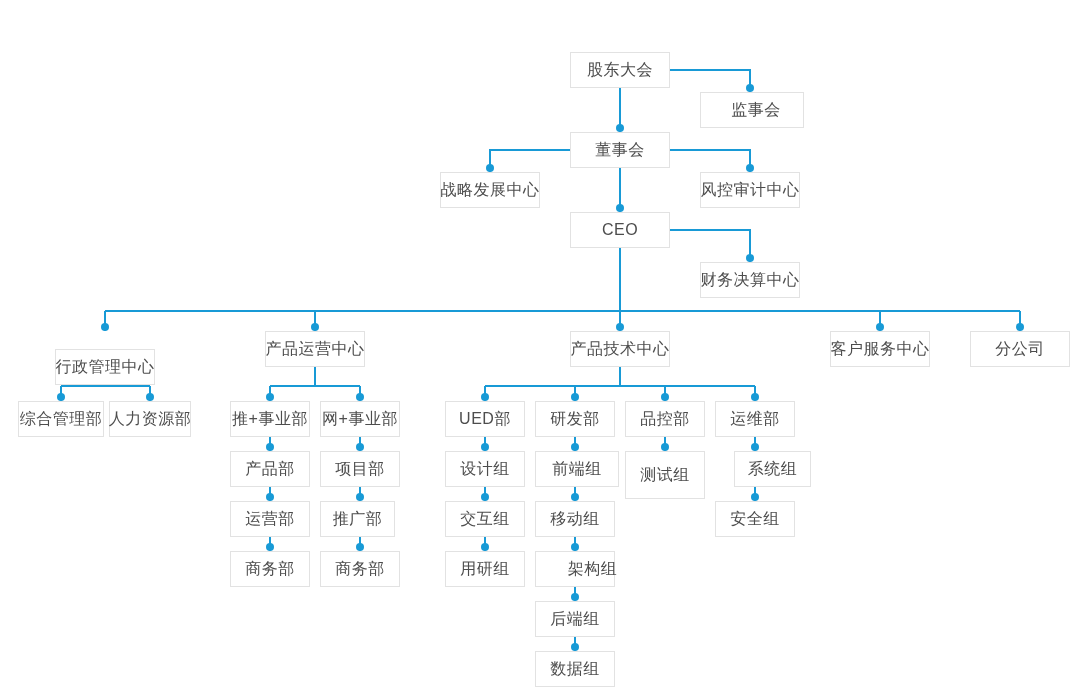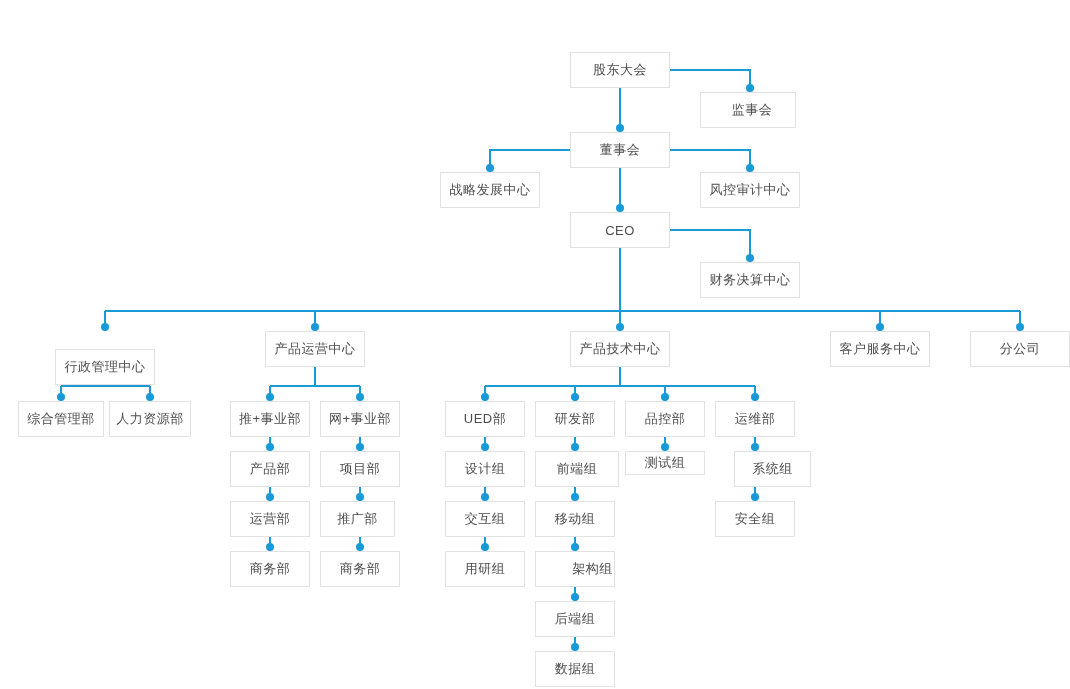--- a/index.html
+++ b/index.html
@@ -19,21 +19,21 @@
   .node {
     position: absolute;
     box-sizing: border-box;
     background: var(--node-bg, #ffffff);
     border: 1px solid var(--node-border, #e0e0e0);
     display: flex;
     align-items: center;
     justify-content: center;
   }
   .node-label {
-    font-size: 13px;
+    font-size: 16px;
     color: var(--node-text, #4d4d4d);
     white-space: nowrap;
     letter-spacing: 0.5px;
   }
 </style>
 </head>
 <body>
 
 <div id="canvas" style="--canvas-bg: #ffffff; --node-bg: #ffffff; --node-border: #e2e2e2; --node-text: #4d4d4d;">
   <svg id="wires" width="1070" height="689">
@@ -115,21 +115,21 @@
       <circle cx="665" cy="447" r="4" fill="#189ad6"></circle>
       <path d="M 755 437 L 755 451" fill="none" stroke="#189ad6" stroke-width="2"></path>
       <circle cx="755" cy="447" r="4" fill="#189ad6"></circle>
       <path d="M 755 487 L 755 501" fill="none" stroke="#189ad6" stroke-width="2"></path>
       <circle cx="755" cy="497" r="4" fill="#189ad6"></circle>
     </svg>
   <div id="nodes-layer">
       <div class="node" style="left: 570px; top: 52px; width: 100px; height: 36px;">
         <span class="node-label">股东大会</span>
       </div>
-      <div class="node" style="left: 700px; top: 92px; width: 96px; height: 36px; padding-left: 8px;">
+      <div class="node" style="left: 700px; top: 92px; width: 104px; height: 36px; padding-left: 8px;">
         <span class="node-label">监事会</span>
       </div>
       <div class="node" style="left: 570px; top: 132px; width: 100px; height: 36px;">
         <span class="node-label">董事会</span>
       </div>
       <div class="node" style="left: 440px; top: 172px; width: 100px; height: 36px;">
         <span class="node-label">战略发展中心</span>
       </div>
       <div class="node" style="left: 700px; top: 172px; width: 100px; height: 36px;">
         <span class="node-label">风控审计中心</span>
@@ -196,21 +196,21 @@
       </div>
       <div class="node" style="left: 715px; top: 401px; width: 80px; height: 36px;">
         <span class="node-label">运维部</span>
       </div>
       <div class="node" style="left: 445px; top: 451px; width: 80px; height: 36px;">
         <span class="node-label">设计组</span>
       </div>
       <div class="node" style="left: 535px; top: 451px; width: 84px; height: 36px; text-align: right;">
         <span class="node-label">前端组</span>
       </div>
-      <div class="node" style="left: 625px; top: 451px; width: 80px; height: 24px;">
+      <div class="node" style="left: 625px; top: 451px; width: 80px; height: 48px;">
         <span class="node-label">测试组</span>
       </div>
       <div class="node" style="left: 715px; top: 451px; width: 77px; height: 36px; margin-left: 19px;">
         <span class="node-label">系统组</span>
       </div>
       <div class="node" style="left: 445px; top: 501px; width: 80px; height: 36px;">
         <span class="node-label">交互组</span>
       </div>
       <div class="node" style="left: 535px; top: 501px; width: 80px; height: 36px;">
         <span class="node-label">移动组</span>

